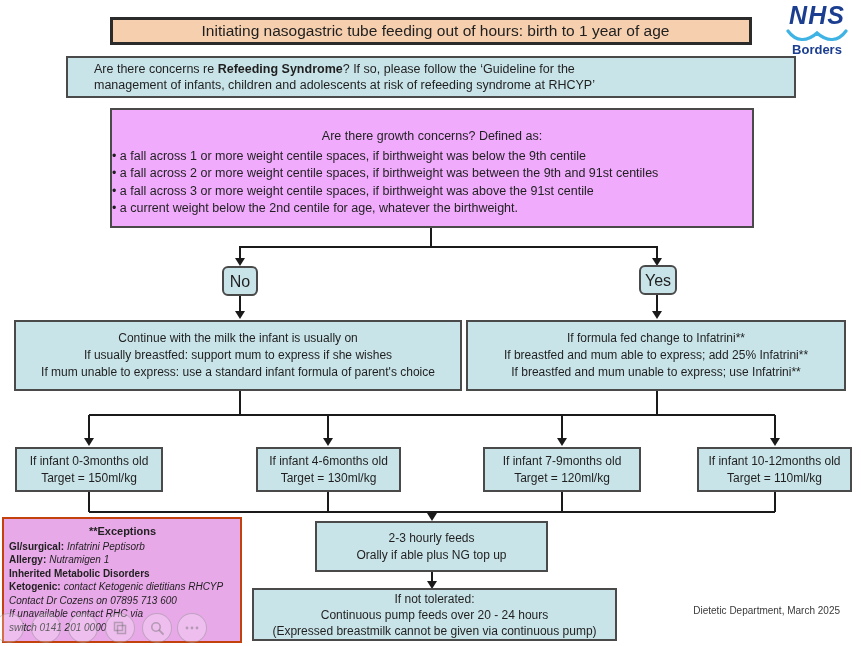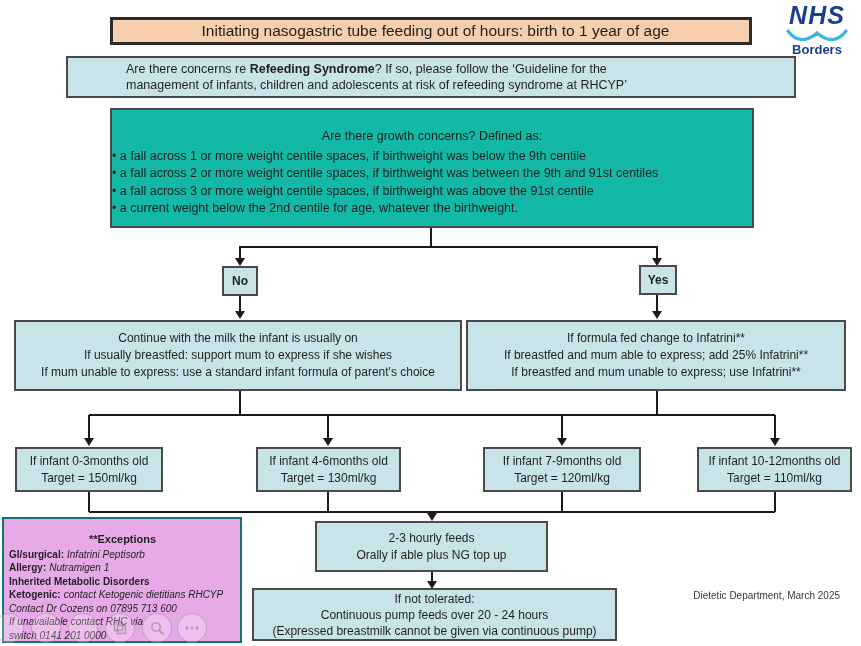--- a/index.html
+++ b/index.html
@@ -18,43 +18,43 @@
     background:#f6cfae;border:3px solid #2b2b2b;display:flex;align-items:center;justify-content:center;
     font-size:15.5px;z-index:2;padding-left:9px;
   }
   .nhs-logo{position:absolute;left:779px;top:3px;width:76px;text-align:center;z-index:2;}
   .nhs-word{font-weight:bold;font-style:italic;font-size:25px;line-height:25px;color:#1b3e90;letter-spacing:1px;}
   .nhs-wave{display:block;margin:1px auto 0 auto;}
   .nhs-region{font-weight:bold;font-size:13px;color:#1b3e90;margin-top:0px;}
   .refeeding{
     position:absolute;left:66px;top:56px;width:730px;height:42px;box-sizing:border-box;
     background:#c9e4e8;border:2px solid #4a4a4a;display:flex;flex-direction:column;justify-content:center;
-    padding-left:58px;font-size:12.5px;line-height:16.5px;z-index:2;
+    padding-left:26px;font-size:12.5px;line-height:16.5px;z-index:2;
   }
   .growth{
     position:absolute;left:110px;top:108px;width:644px;height:120px;box-sizing:border-box;
-    background:#14b8a6;border:2px solid #4a4a4a;padding-top:18px;font-size:12.5px;line-height:17.5px;z-index:2;
+    background:#f0abfc;border:2px solid #4a4a4a;padding-top:18px;font-size:12.5px;line-height:17.5px;z-index:2;
   }
   .growth .heading{text-align:center;margin-bottom:2px;}
   .growth .bullet{}
-  .decision{font-size:12px;font-weight:700;}
+  .decision{font-size:16px;font-weight:400;border-radius:6px;}
   .exceptions{
     position:absolute;left:2px;top:517px;width:240px;height:126px;box-sizing:border-box;
-    background:#e8a9e8;border:2px solid #0f766e;padding:14px 4px 0 5px;
+    background:#e8a9e8;border:2px solid #c2410c;padding:6px 4px 0 5px;
     font-size:10px;line-height:13.5px;z-index:2;white-space:nowrap;overflow:hidden;text-align:left;
   }
   .exceptions .xtitle{text-align:center;font-weight:bold;font-size:11px;margin-bottom:1px;}
   .xlabel{font-weight:bold;}
   .xval{font-style:italic;margin-left:3px;}
   .xcontact{font-style:italic;}
   .footer{
     position:absolute;right:21px;top:590px;width:260px;text-align:right;
     font-size:10px;color:#3a3a3a;z-index:2;
   }
-  .footer .f2{}
+  .footer .f2{margin-top:15px;}
   .circle-btn{
     position:absolute;top:613px;width:30px;height:30px;border-radius:50%;
     border:1.5px solid rgba(110,110,110,0.35);background:rgba(255,255,255,0.25);
     display:flex;align-items:center;justify-content:center;z-index:3;box-sizing:border-box;
   }
 </style>
 </head>
 <body>
 
 <div class="stage">

